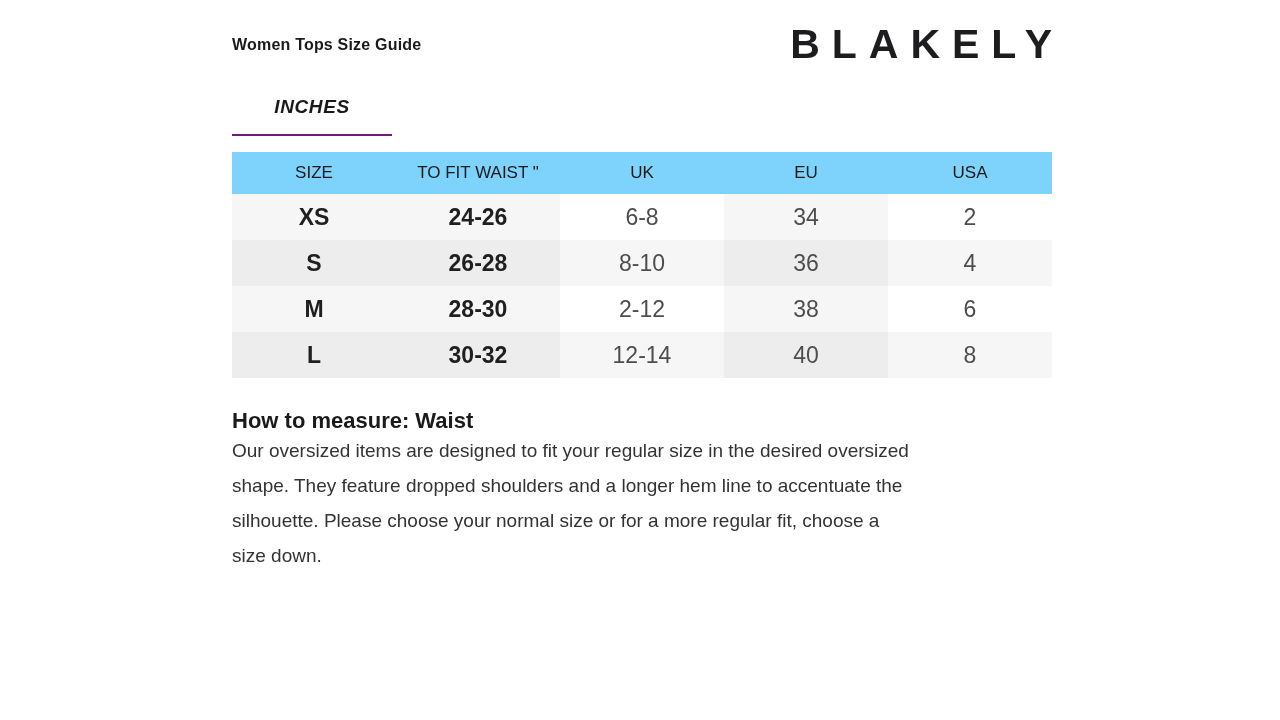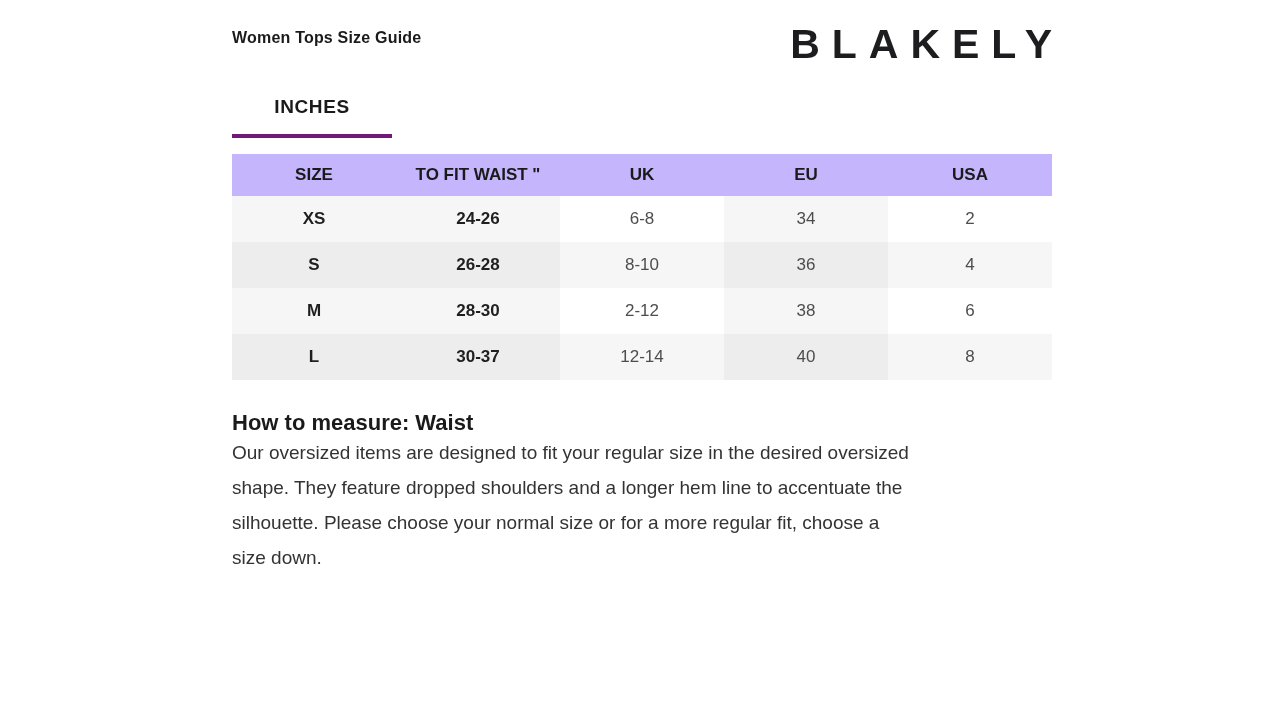--- a/index.html
+++ b/index.html
@@ -19,61 +19,62 @@
   }
   .header-row {
     display: flex;
     justify-content: space-between;
     align-items: flex-start;
   }
   .page-title {
     font-size: 16px;
     font-weight: bold;
     color: #1a1a1a;
-    margin-top: 5px;
+    margin-top: 12px;
     letter-spacing: 0.2px;
   }
   .brand {
     font-size: 41px;
     font-weight: bold;
     letter-spacing: 12px;
     margin-right: -12px;
     color: #1d1d1f;
     line-height: 1;
   }
   .unit-tab {
     margin-top: 31px;
     width: 160px;
     text-align: center;
     font-size: 19px;
     font-weight: bold;
     letter-spacing: 0.6px;
     color: #1a1a1a;
     padding-bottom: 16px;
-    border-bottom: 4px solid #701a75;
+    border-bottom: 2px solid #701a75;
     cursor: pointer;
+    font-style: italic;
   }
   table.size-table {
     margin-top: 16px;
     width: 820px;
     table-layout: fixed;
     border-collapse: collapse;
   }
   .size-table th {
     height: 42px;
     font-size: 17px;
-    font-weight: bold;
+    font-weight: normal;
     color: #1a1a1a;
     text-align: center;
     vertical-align: middle;
-    background: #c4b5fd;
+    background: #7dd3fc;
   }
   .size-table td {
     height: 46px;
-    font-size: 17px;
+    font-size: 23px;
     text-align: center;
     vertical-align: middle;
     color: #4d4d4d;
     background: #ffffff;
   }
   .size-table td.bold-cell {
     font-weight: bold;
     color: #1f1f1f;
   }
   .size-table td.shade { background: #f6f6f6; }
@@ -133,21 +134,21 @@
         </tr>
         <tr>
           <td class="shade bold-cell">M</td>
           <td class="shade bold-cell">28-30</td>
           <td>2-12</td>
           <td class="shade">38</td>
           <td>6</td>
         </tr>
         <tr>
           <td class="shade bold-cell">L</td>
-          <td class="shade bold-cell">30-37</td>
+          <td class="shade bold-cell">30-32</td>
           <td>12-14</td>
           <td class="shade">40</td>
           <td>8</td>
         </tr>
       </tbody>
   </table>
 
   <div class="notes">
     <div class="note-heading">How to measure: Waist</div>
     <div class="note-body">Our oversized items are designed to fit your regular size in the desired oversized

